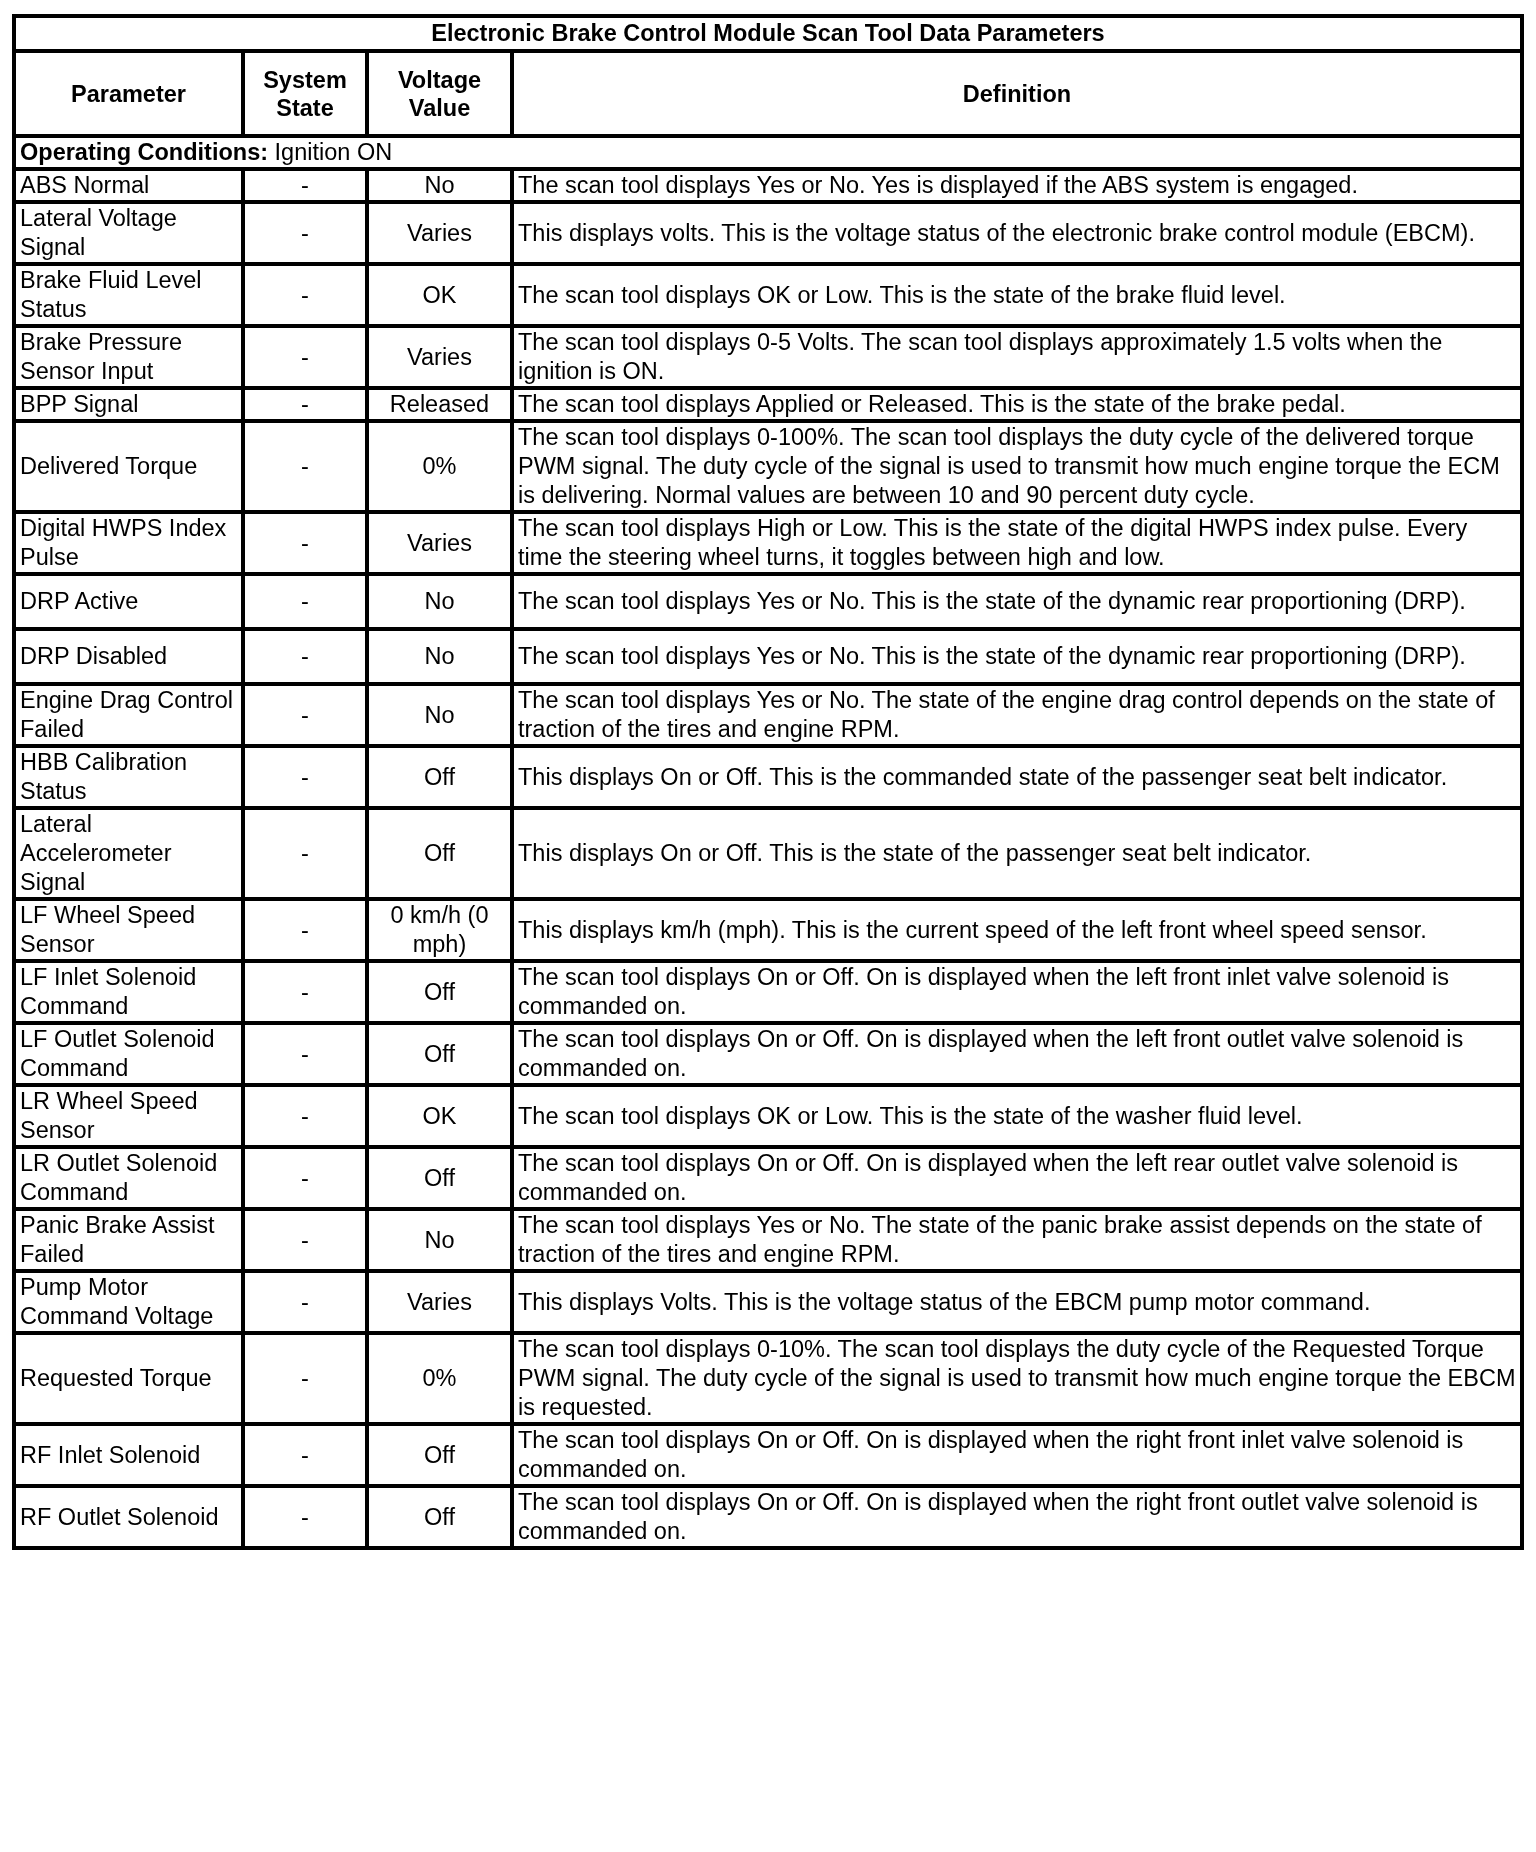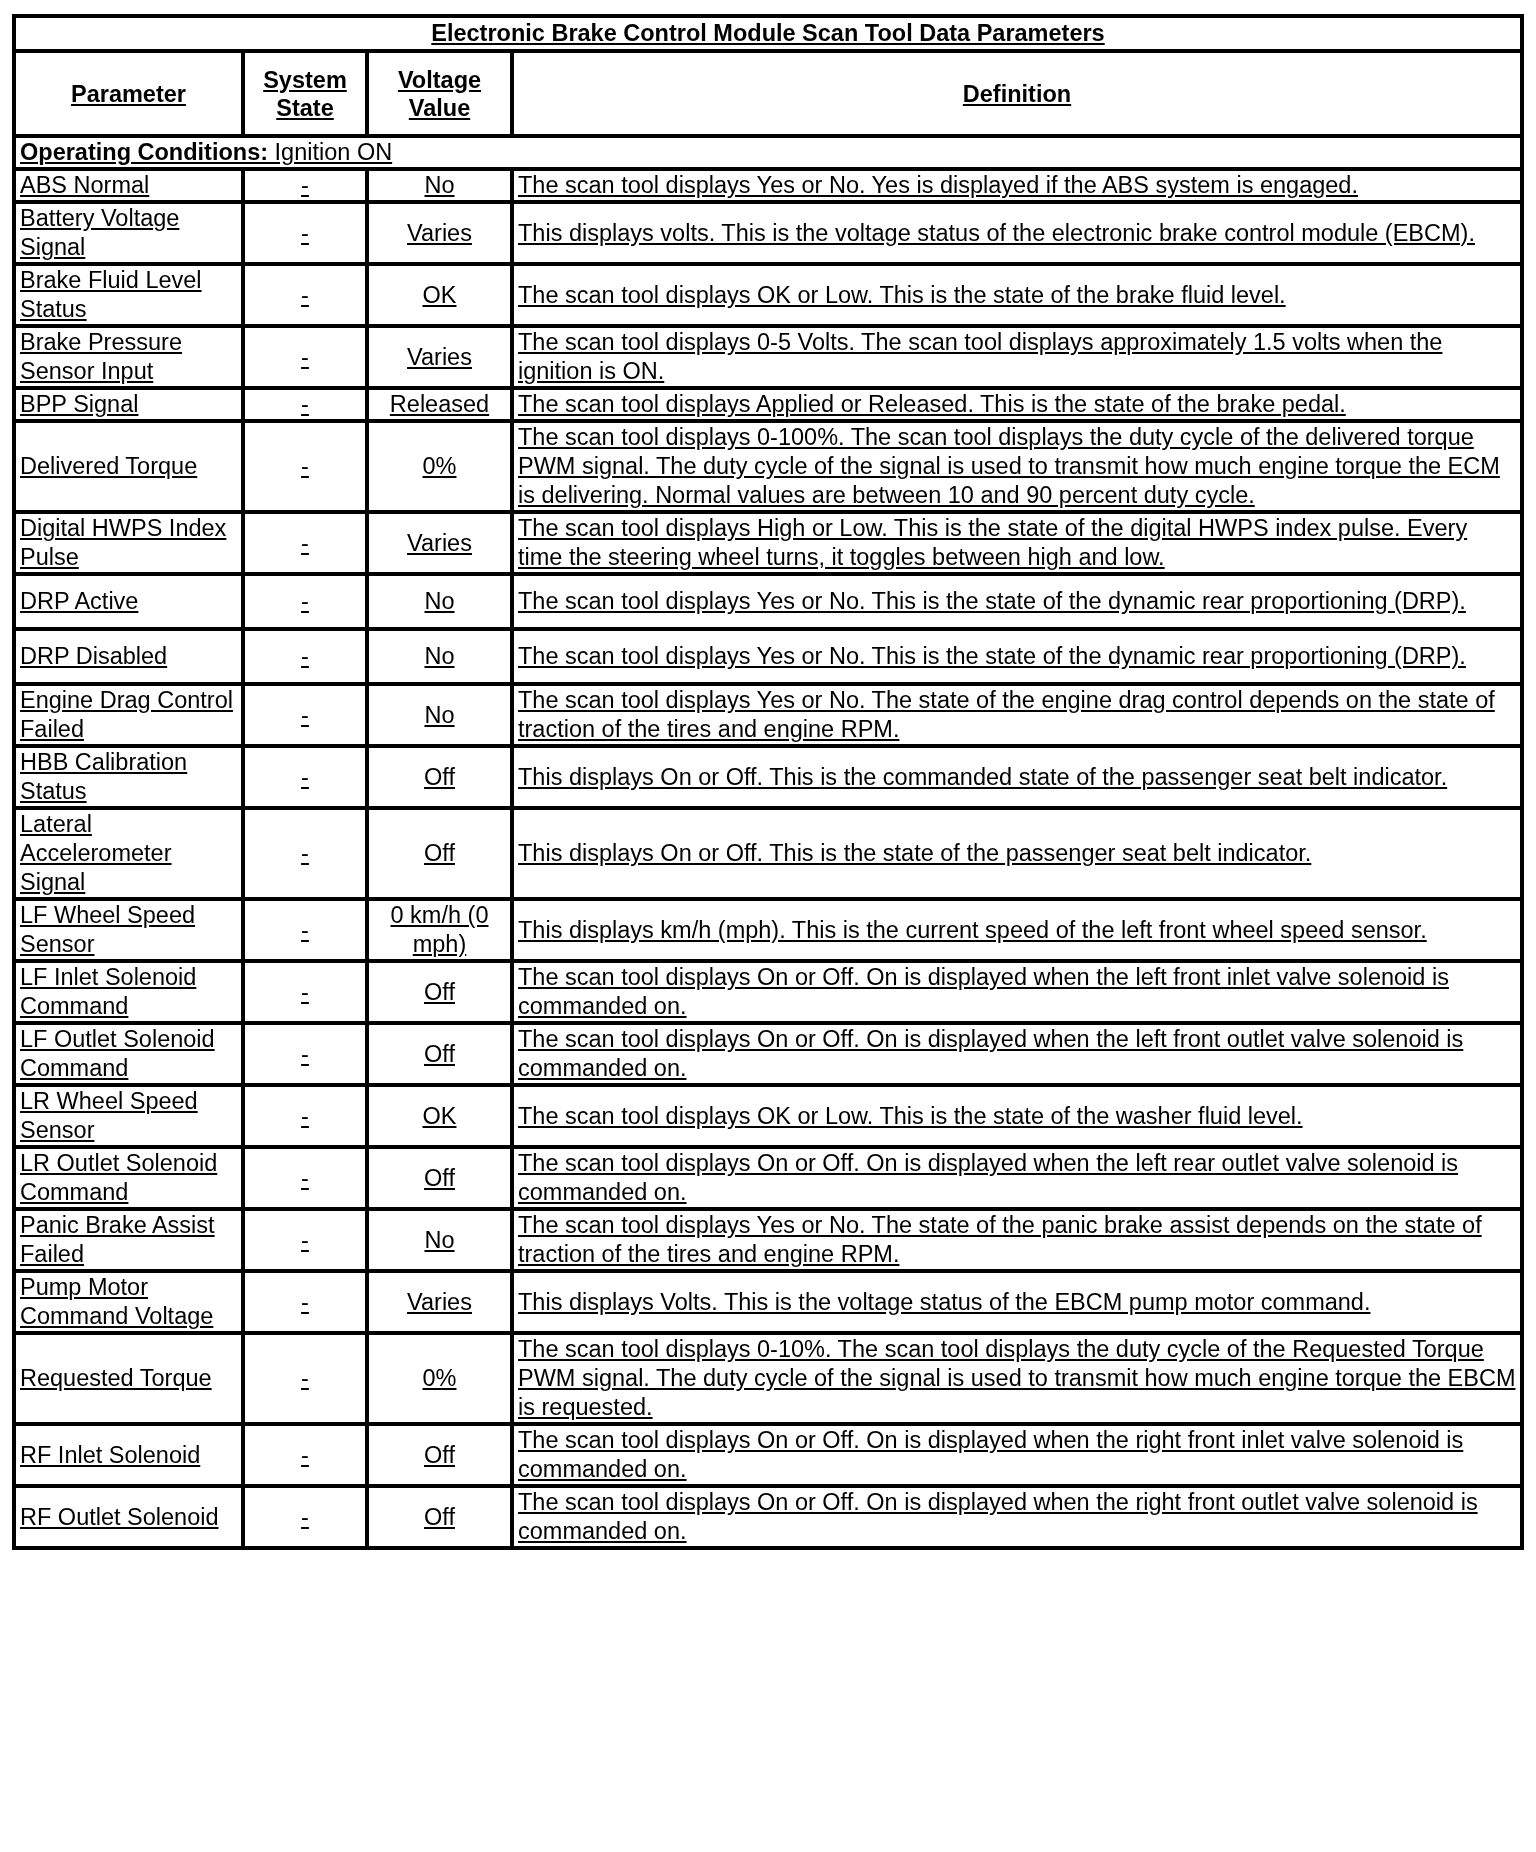--- a/index.html
+++ b/index.html
@@ -1,18 +1,18 @@
 <!DOCTYPE html>
 <html><head>
   <meta charset="utf-8">
   <style>
     html, body { margin: 0; padding: 0; background: #ffffff; }
     body { width: 1536px; height: 1852px; position: relative; font-family: "Liberation Sans", sans-serif; color: #000; }
     .wrap { position: absolute; left: 12px; top: 14px; width: 1512px; }
-    table { border-collapse: collapse; width: 1512px; table-layout: fixed; text-decoration: underline; }
+    table { border-collapse: collapse; width: 1512px; table-layout: fixed; }
     td, th { border: 4px solid #000; padding: 0 4px; font-size: 23.5px; line-height: 29px; vertical-align: middle; }
     th { font-weight: bold; text-align: center; }
     .title th { height: 31px; font-size: 23.5px; }
     .hdr th { height: 81px; line-height: 28px; }
     .cond td { height: 29px; text-align: left; }
     .c-param { text-align: left; }
     .c-state { text-align: center; }
     .c-val { text-align: center; }
     .c-def { text-align: left; }
     col.param { width: 229px; }
@@ -46,21 +46,21 @@
       <tr class="cond">
         <td colspan="4"><b>Operating Conditions:</b><span> Ignition ON</span></td>
       </tr>
     <tr style="height: 30px;">
           <td class="c-param">ABS Normal</td>
           <td class="c-state">-</td>
           <td class="c-val">No</td>
           <td class="c-def">The scan tool displays Yes or No. Yes is displayed if the ABS system is engaged.</td>
         </tr>
         <tr style="height: 55px;">
-          <td class="c-param">Battery Voltage Signal</td>
+          <td class="c-param">Lateral Voltage Signal</td>
           <td class="c-state">-</td>
           <td class="c-val">Varies</td>
           <td class="c-def">This displays volts. This is the voltage status of the electronic brake control module (EBCM).</td>
         </tr>
         <tr style="height: 55px;">
           <td class="c-param">Brake Fluid Level Status</td>
           <td class="c-state">-</td>
           <td class="c-val">OK</td>
           <td class="c-def">The scan tool displays OK or Low. This is the state of the brake fluid level.</td>
         </tr>

